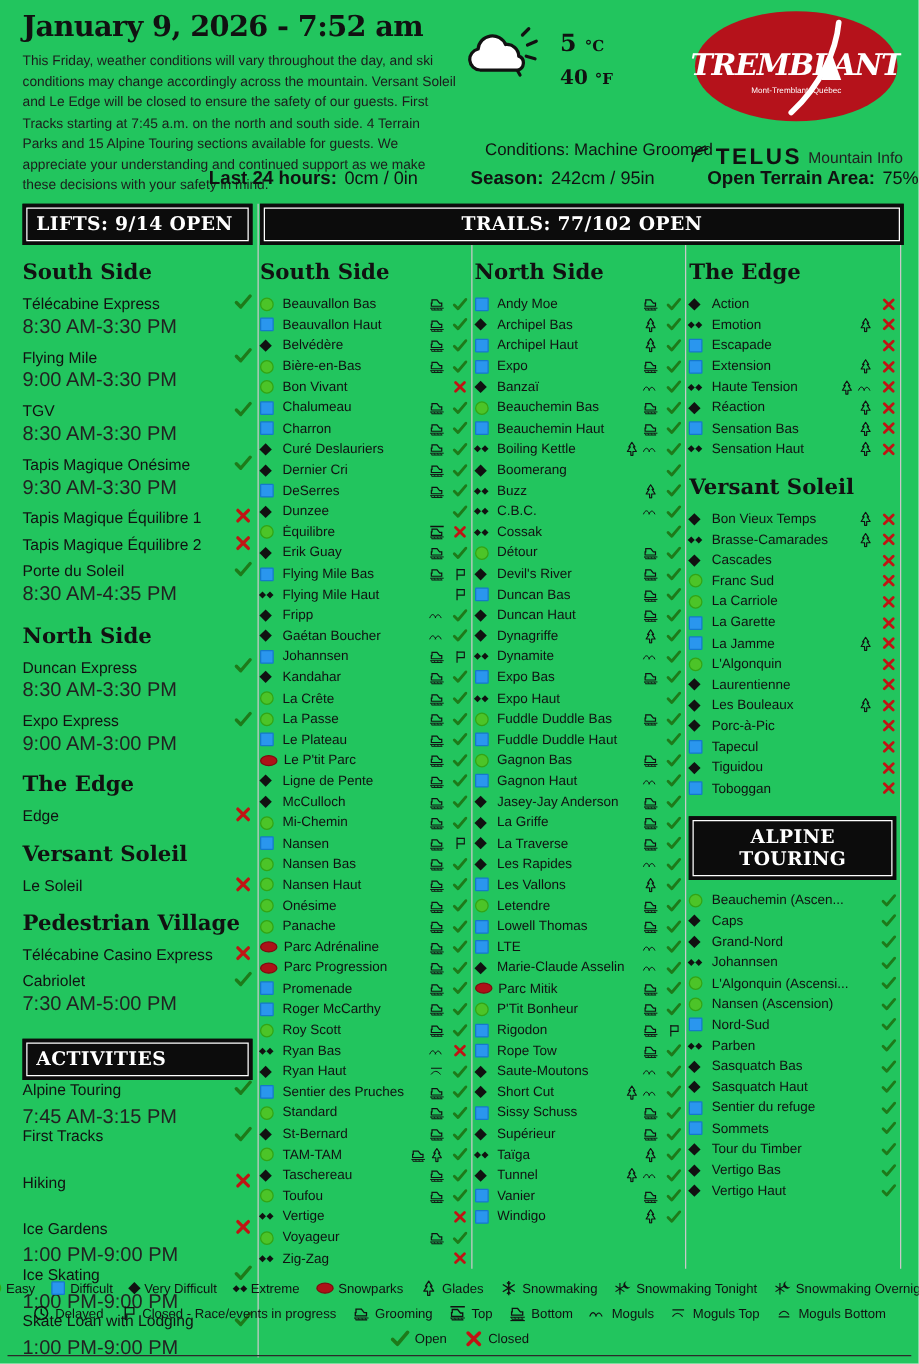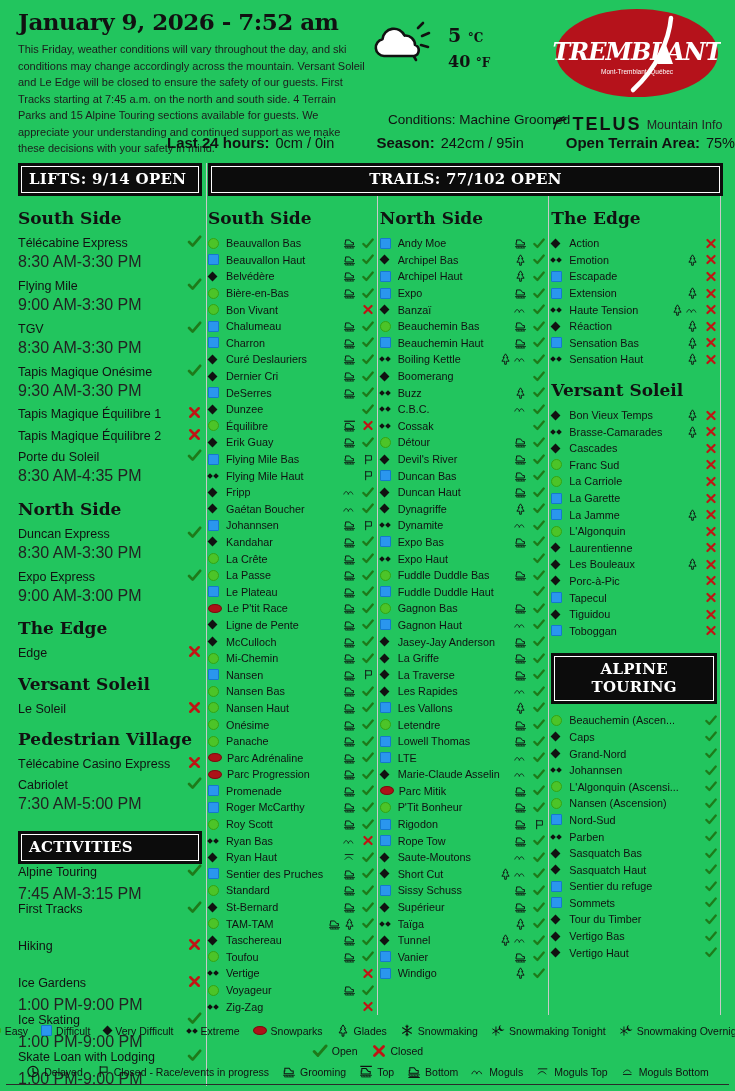--- a/index.html
+++ b/index.html
@@ -767,21 +767,21 @@
             <span class="status">
               <svg viewBox="0 0 14 13">
                 <path d="M1.6 7 L5.1 10.6 L12.6 1.8" fill="none" stroke="#1e7a1a" stroke-width="2.7" stroke-linecap="round" stroke-linejoin="round"></path>
               </svg>
             </span>
           </div>
           <div class="trow">
             <span class="mark m-snowpark">
               <i></i>
             </span>
-            <span class="tname">Le P'tit Race</span>
+            <span class="tname">Le P'tit Parc</span>
             <span class="ticons">
               <span class="ticon">
                 <svg viewBox="0 0 15 13">
                   <path d="M3 3 h4.6 l2.4 3 h2 v2.8 H2.4 V6 h0.6 z" fill="none" stroke="#111" stroke-width="1.1"></path>
                   <path d="M1.4 10.6 h12.4 M2.6 12.3 h10" stroke="#111" stroke-width="0.9" fill="none"></path>
                   <path d="M2 10.6 L3 12.3 M5 10.6 L5.8 12.3 M8 10.6 L8.8 12.3 M11 10.6 L11.8 12.3" stroke="#111" stroke-width="0.7"></path>
                 </svg>
               </span>
             </span>
             <span class="status">
@@ -2710,38 +2710,20 @@
             <svg viewBox="0 0 15 13">
               <g stroke="#111" stroke-width="1" fill="none">
                 <path d="M5.3 2.2 V12 M1.5 4.7 L9.1 9.5 M1.5 9.5 L9.1 4.7"></path>
               </g>
               <path d="M11 0.6 a3.2 3.2 0 1 0 3.4 4.4 a2.55 2.55 0 1 1 -3.4 -4.4 Z" fill="#111"></path>
             </svg>
           </span>
           <span>Snowmaking Overnight</span>
         </span>
       </div>
-    <div class="lrow lrow2" id="legend-row2">
-        <span class="litem">
-          <span class="ticon">
-            <svg viewBox="0 0 14 13">
-              <path d="M1.6 7 L5.1 10.6 L12.6 1.8" fill="none" stroke="#1e7a1a" stroke-width="2.7" stroke-linecap="round" stroke-linejoin="round"></path>
-            </svg>
-          </span>
-          <span>Open</span>
-        </span>
-        <span class="litem">
-          <span class="ticon">
-            <svg viewBox="0 0 12 12">
-              <path d="M2.1 2.1 L9.9 9.9 M9.9 2.1 L2.1 9.9" stroke="#c01414" stroke-width="2.4" stroke-linecap="round"></path>
-            </svg>
-          </span>
-          <span>Closed</span>
-        </span>
-      </div>
     <div class="lrow" id="legend-row3">
         <span class="litem">
           <span class="ticon">
             <svg viewBox="0 0 13 13">
               <circle cx="6.5" cy="6.5" r="5.1" fill="none" stroke="#111" stroke-width="1.2"></circle>
               <path d="M6.5 3.4 V6.9 L8.7 8.1" fill="none" stroke="#111" stroke-width="1.2" stroke-linecap="round"></path>
             </svg>
           </span>
           <span>Delayed</span>
         </span>
@@ -2806,16 +2788,34 @@
         <span class="litem">
           <span class="ticon">
             <svg viewBox="0 0 18 10">
               <path d="M3 6.6 C6.2 2 9.8 2 13 6.6" fill="none" stroke="#111" stroke-width="1.1"></path>
               <path d="M2.5 8.8 H13.5" stroke="#111" stroke-width="1.2"></path>
             </svg>
           </span>
           <span>Moguls Bottom</span>
         </span>
       </div>
+    <div class="lrow lrow2" id="legend-row2">
+        <span class="litem">
+          <span class="ticon">
+            <svg viewBox="0 0 14 13">
+              <path d="M1.6 7 L5.1 10.6 L12.6 1.8" fill="none" stroke="#1e7a1a" stroke-width="2.7" stroke-linecap="round" stroke-linejoin="round"></path>
+            </svg>
+          </span>
+          <span>Open</span>
+        </span>
+        <span class="litem">
+          <span class="ticon">
+            <svg viewBox="0 0 12 12">
+              <path d="M2.1 2.1 L9.9 9.9 M9.9 2.1 L2.1 9.9" stroke="#c01414" stroke-width="2.4" stroke-linecap="round"></path>
+            </svg>
+          </span>
+          <span>Closed</span>
+        </span>
+      </div>
   </footer>
 
   <div class="endline"></div>
 </div>
 
 </body></html>

